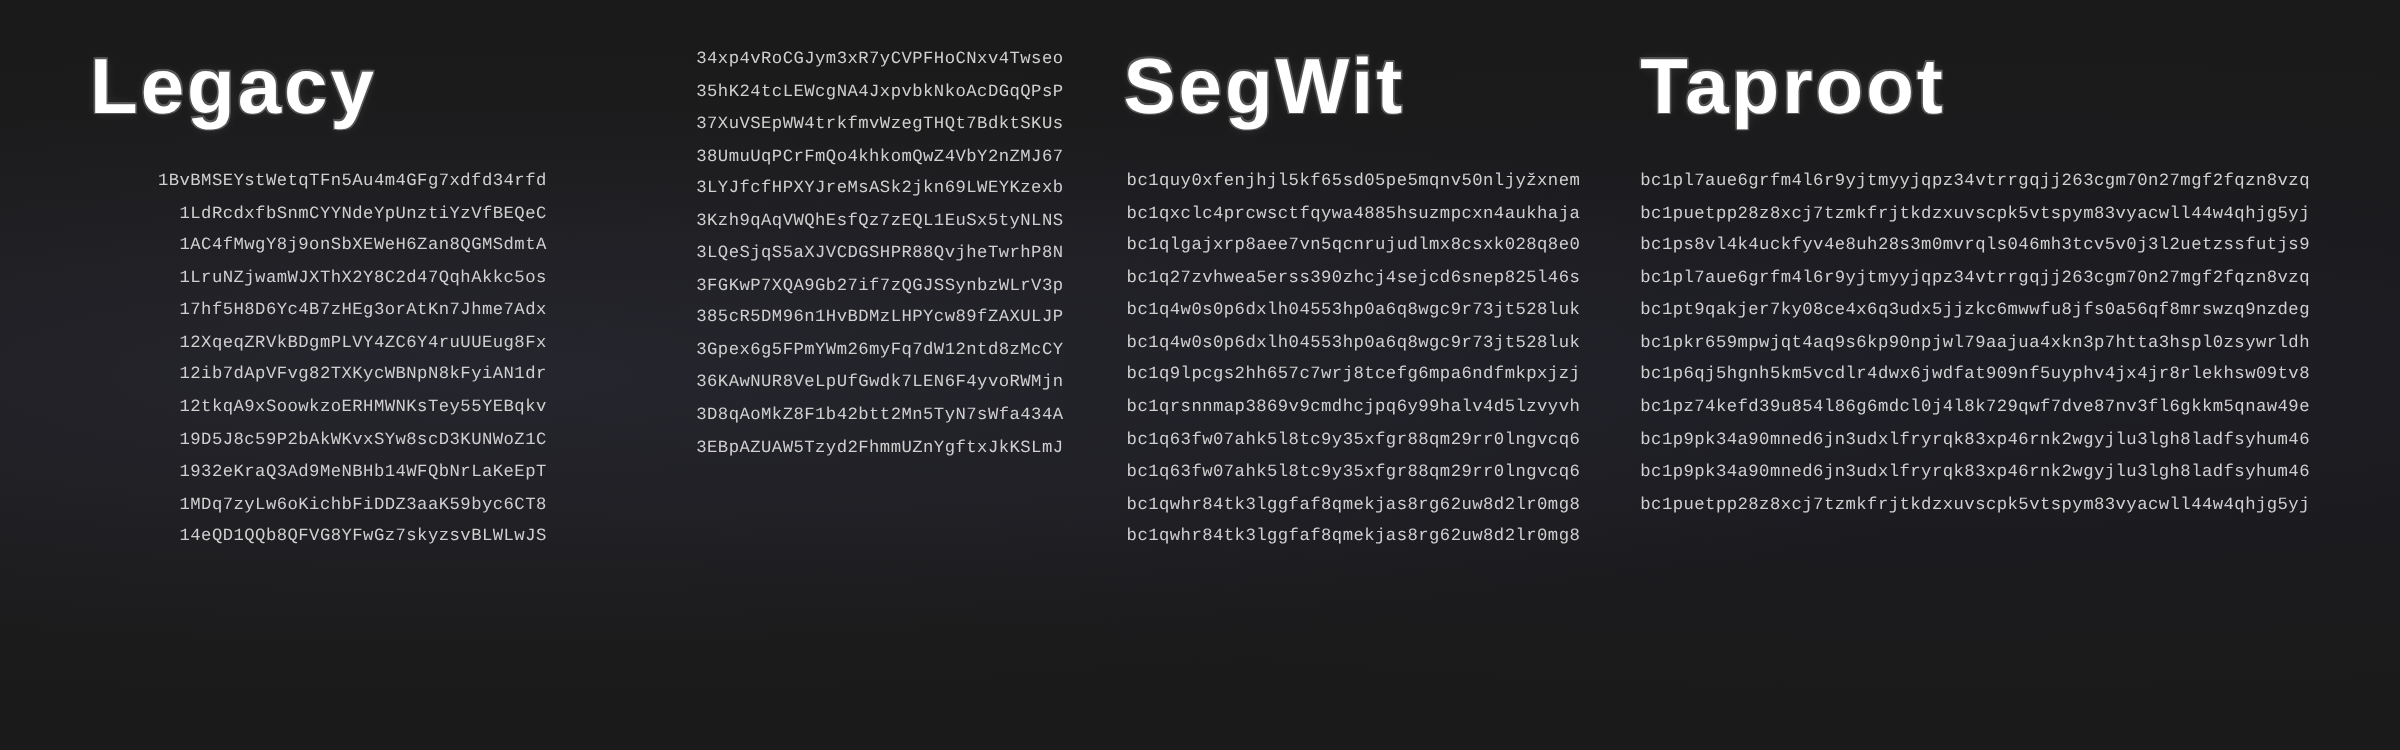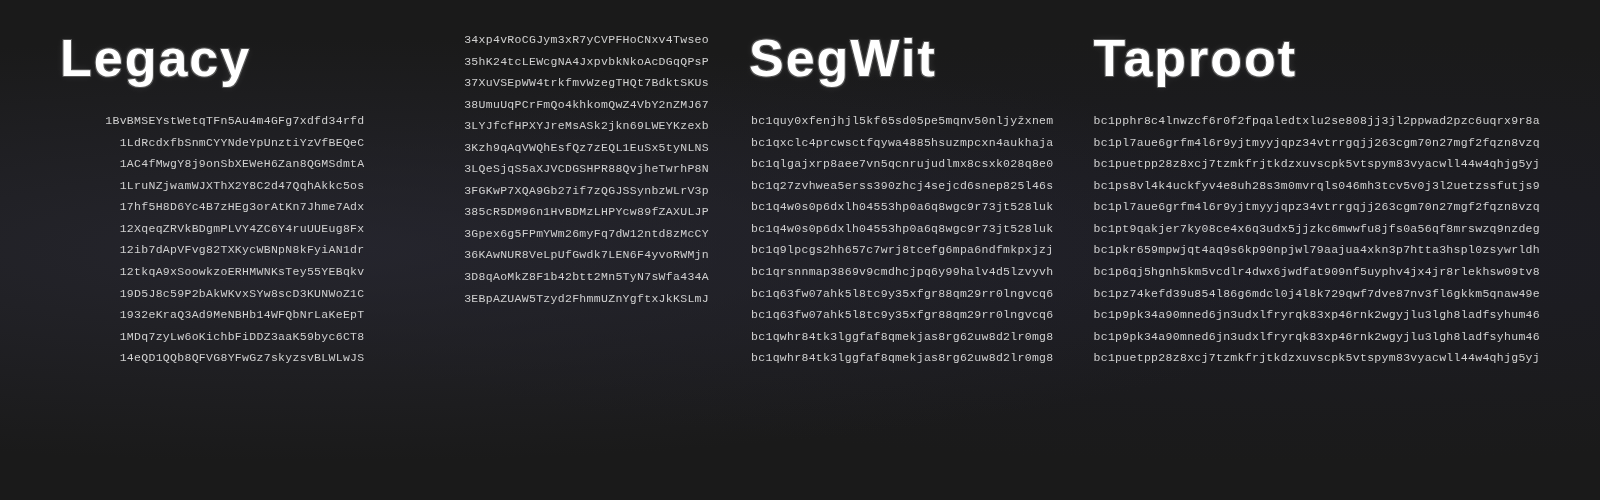--- a/index.html
+++ b/index.html
@@ -114,21 +114,20 @@
         <li class="address-item">bc1qrsnnmap3869v9cmdhcjpq6y99halv4d5lzvyvh</li>
         <li class="address-item">bc1q63fw07ahk5l8tc9y35xfgr88qm29rr0lngvcq6</li>
         <li class="address-item">bc1q63fw07ahk5l8tc9y35xfgr88qm29rr0lngvcq6</li>
         <li class="address-item">bc1qwhr84tk3lggfaf8qmekjas8rg62uw8d2lr0mg8</li>
         <li class="address-item">bc1qwhr84tk3lggfaf8qmekjas8rg62uw8d2lr0mg8</li>
       </ul>
     </div>
     <div class="column">
       <div class="column-title">Taproot</div>
       <ul class="address-list">
-        <li class="address-item">bc1pphr8c4lnwzcf6r0f2fpqaledtxlu2se808jj3jl2ppwad2pzc6uqrx9r8a</li>
         <li class="address-item">bc1pl7aue6grfm4l6r9yjtmyyjqpz34vtrrgqjj263cgm70n27mgf2fqzn8vzq</li>
         <li class="address-item">bc1puetpp28z8xcj7tzmkfrjtkdzxuvscpk5vtspym83vyacwll44w4qhjg5yj</li>
         <li class="address-item">bc1ps8vl4k4uckfyv4e8uh28s3m0mvrqls046mh3tcv5v0j3l2uetzssfutjs9</li>
         <li class="address-item">bc1pl7aue6grfm4l6r9yjtmyyjqpz34vtrrgqjj263cgm70n27mgf2fqzn8vzq</li>
         <li class="address-item">bc1pt9qakjer7ky08ce4x6q3udx5jjzkc6mwwfu8jfs0a56qf8mrswzq9nzdeg</li>
         <li class="address-item">bc1pkr659mpwjqt4aq9s6kp90npjwl79aajua4xkn3p7htta3hspl0zsywrldh</li>
         <li class="address-item">bc1p6qj5hgnh5km5vcdlr4dwx6jwdfat909nf5uyphv4jx4jr8rlekhsw09tv8</li>
         <li class="address-item">bc1pz74kefd39u854l86g6mdcl0j4l8k729qwf7dve87nv3fl6gkkm5qnaw49e</li>
         <li class="address-item">bc1p9pk34a90mned6jn3udxlfryrqk83xp46rnk2wgyjlu3lgh8ladfsyhum46</li>
         <li class="address-item">bc1p9pk34a90mned6jn3udxlfryrqk83xp46rnk2wgyjlu3lgh8ladfsyhum46</li>

